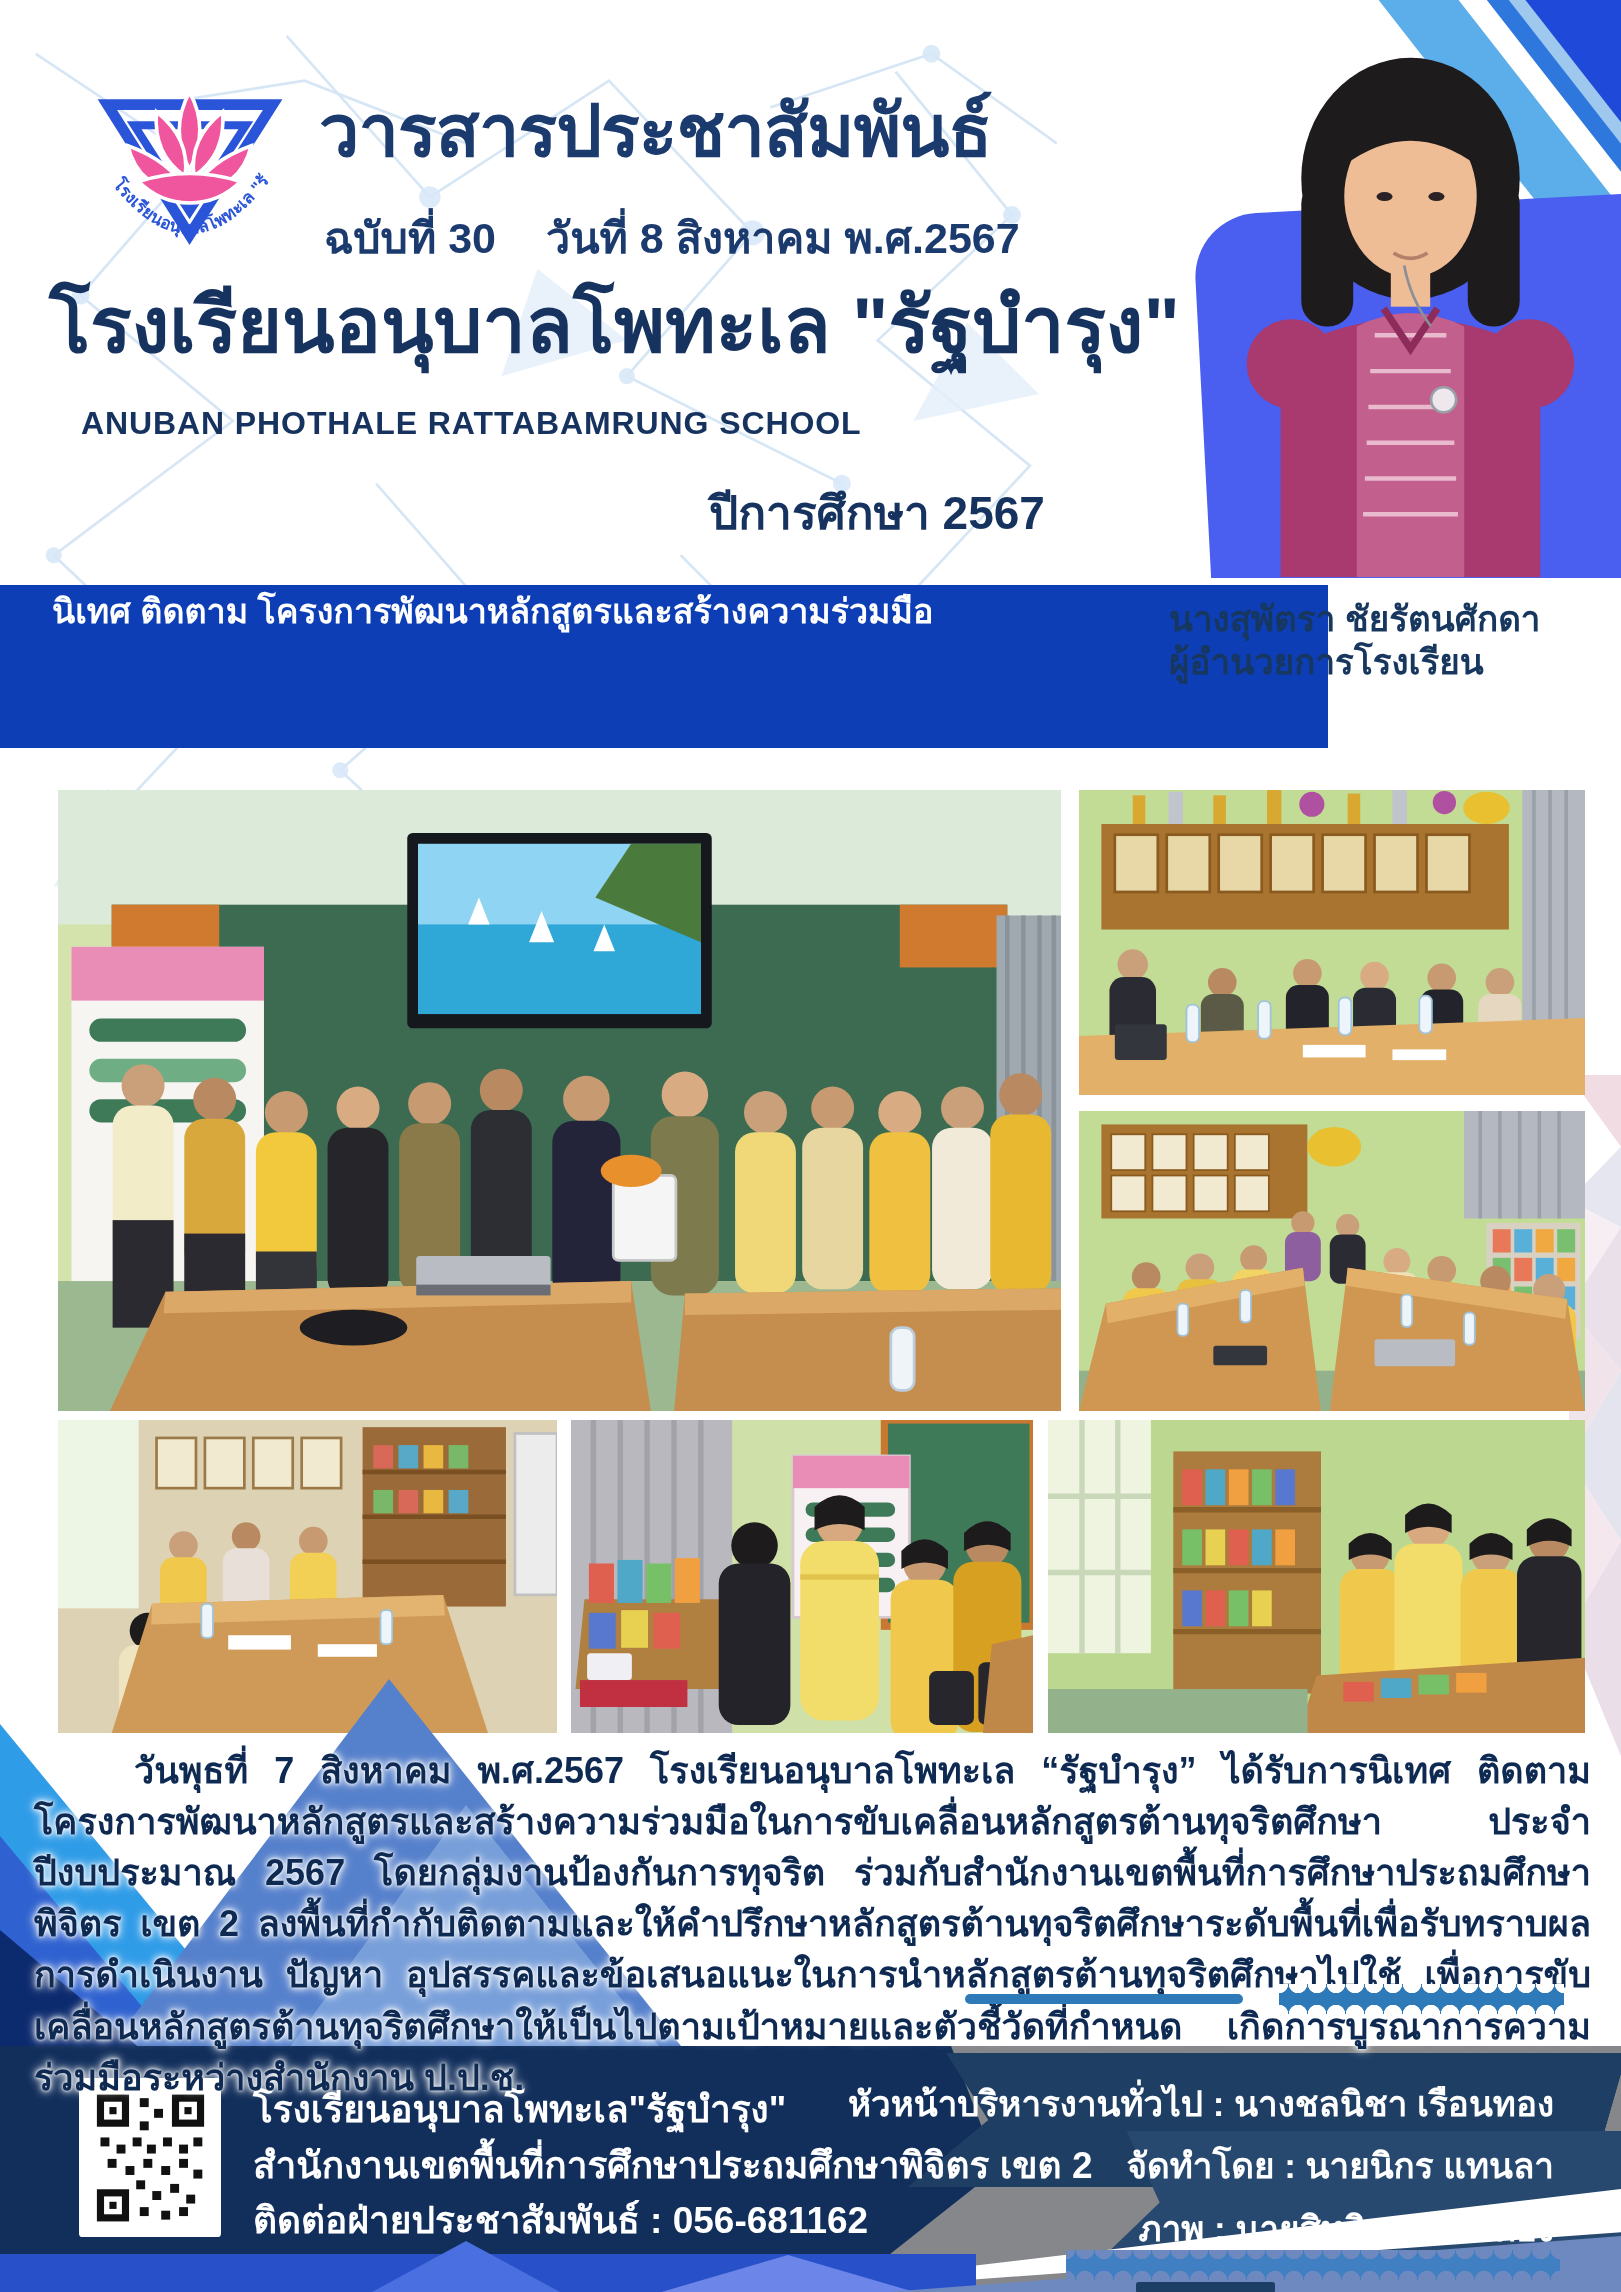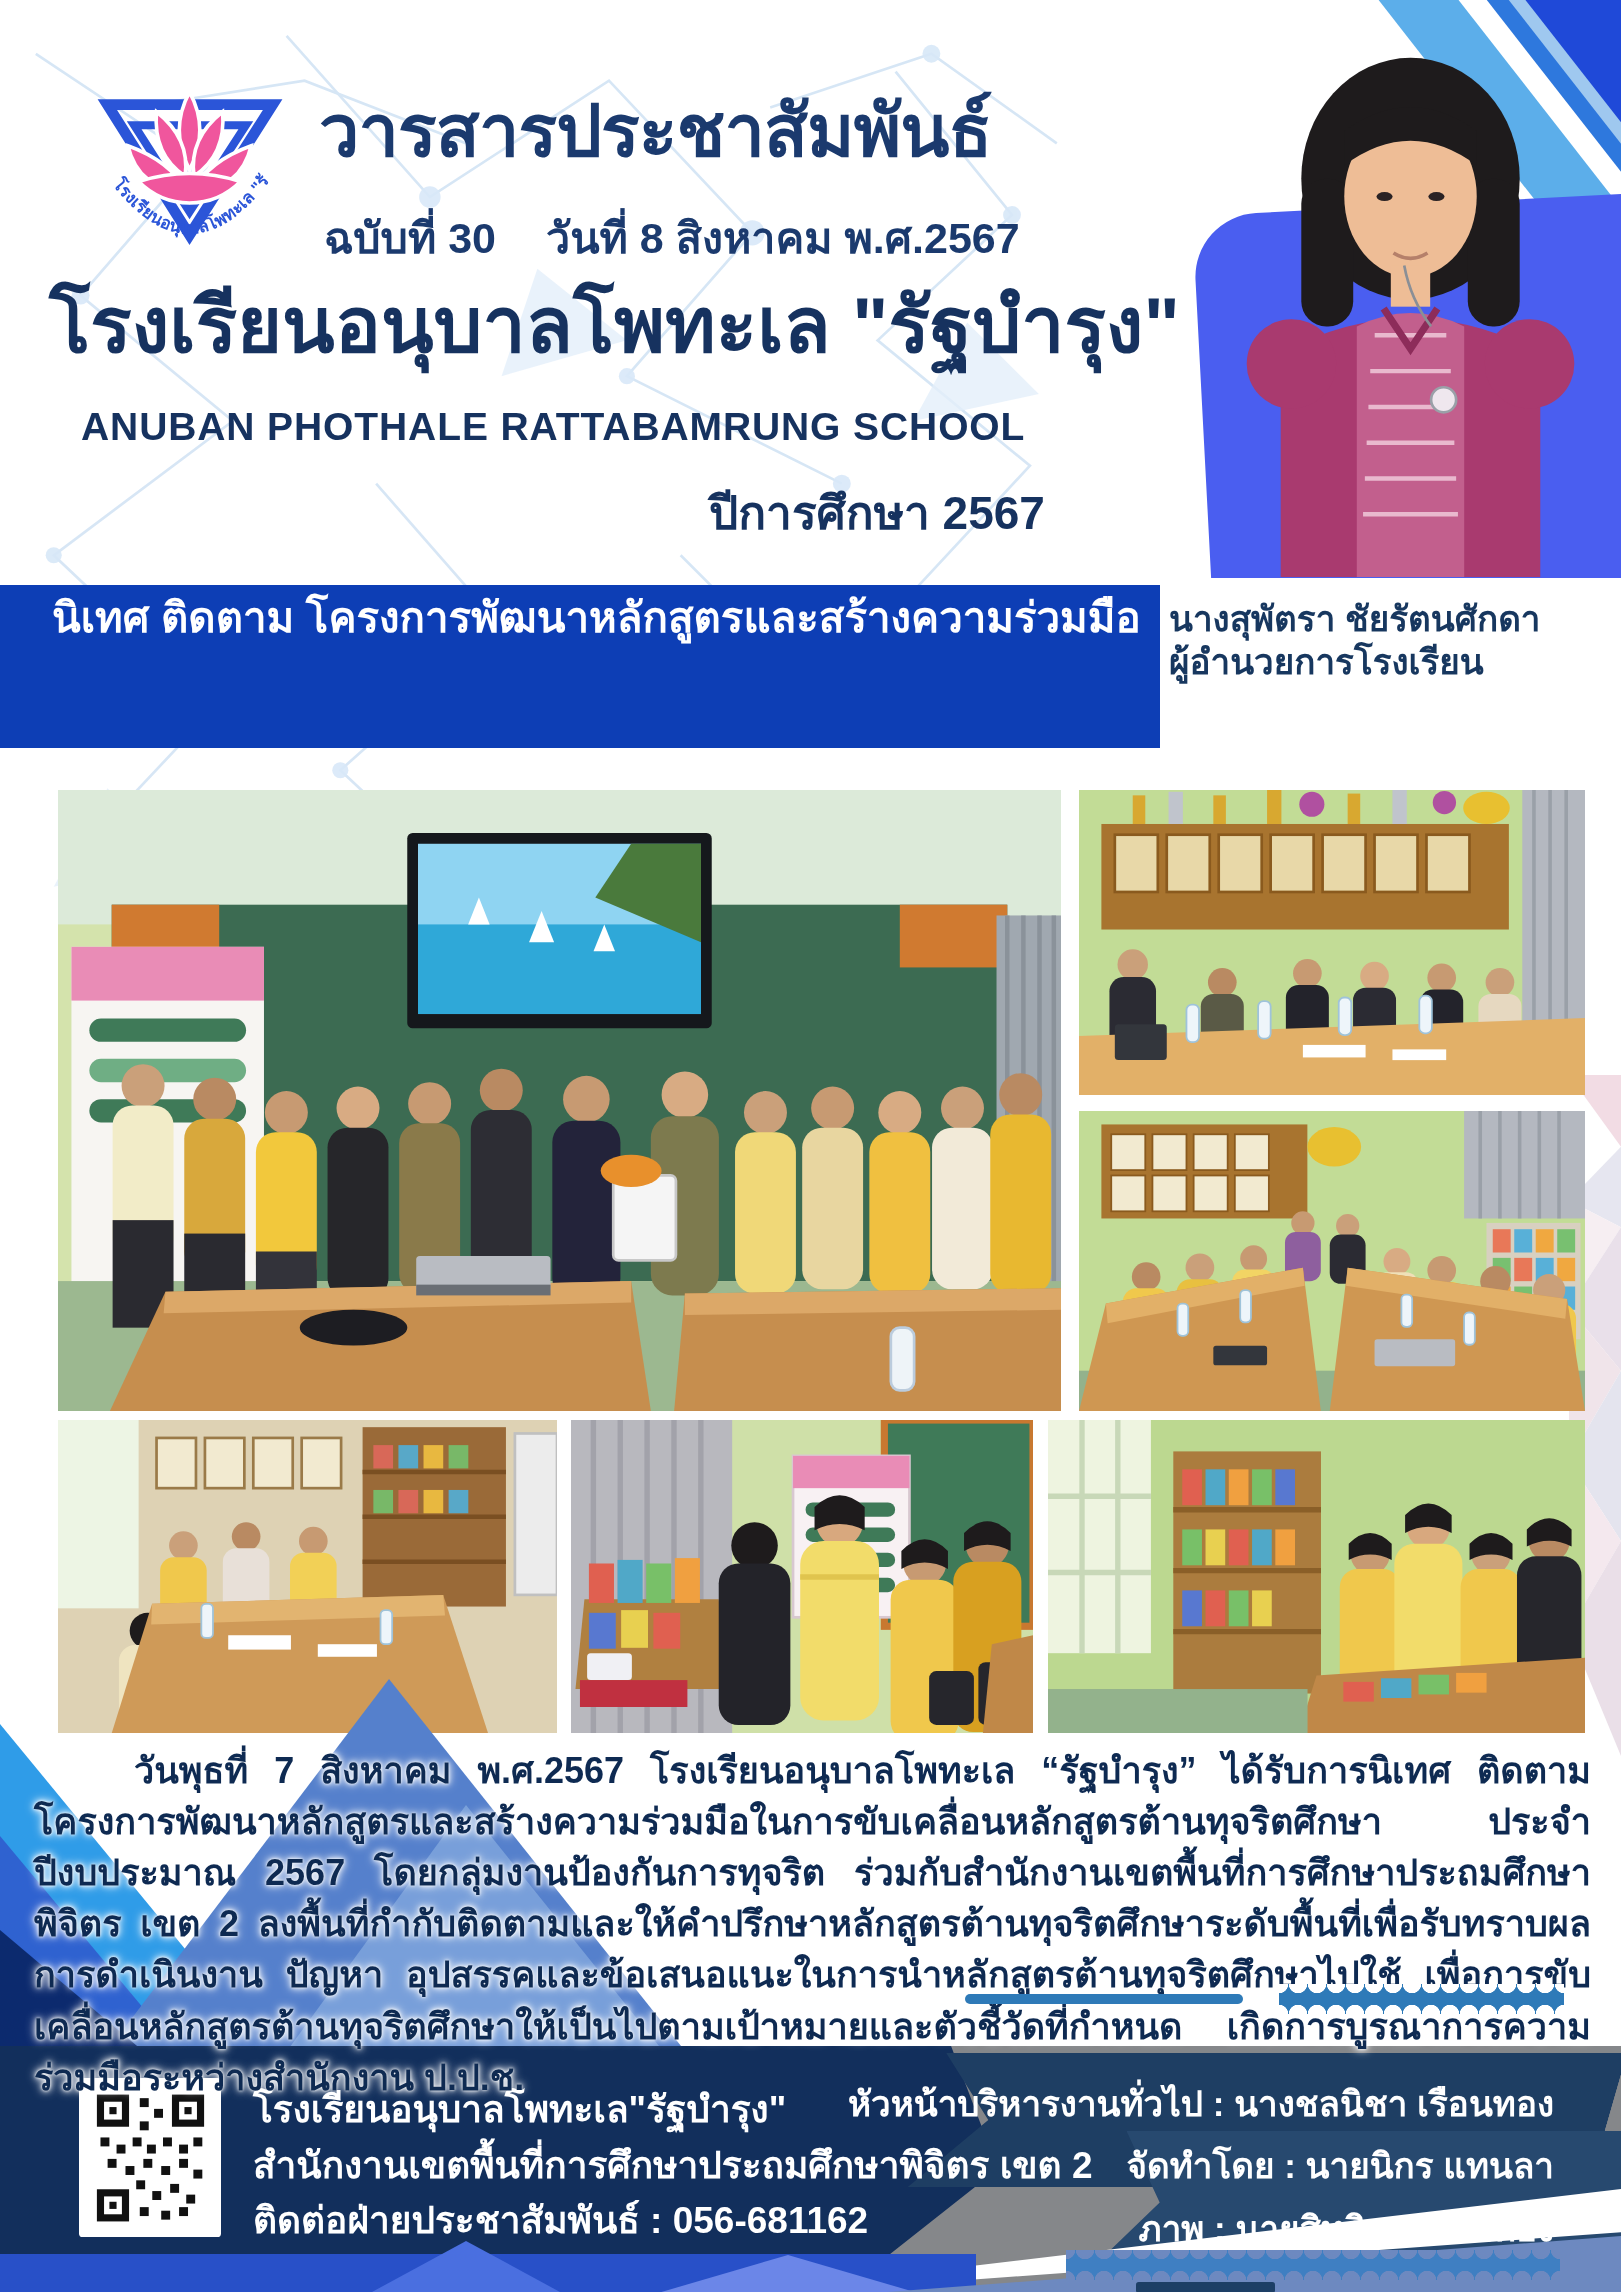--- a/index.html
+++ b/index.html
@@ -6,26 +6,26 @@
   .page{
     position:relative; width:1621px; height:2293px; overflow:hidden;
     background:#ffffff;
     font-family:"Liberation Sans","DejaVu Sans",sans-serif;
   }
   .abs{position:absolute;}
   
   .journal-title{left:319px;top:73px;font-size:72px;font-weight:800;color:#1b3a6e;letter-spacing:-0.9px;}
   .issue-line{left:324px;top:204px;display:flex;gap:50px;font-size:43px;font-weight:700;color:#1b3a6e;}
   .school-th{left:49px;top:264px;width:1128px;font-size:77px;font-weight:800;color:#16325f;white-space:nowrap;}
-  .school-en{left:81px;top:405px;font-size:39px;font-weight:800;color:#16325f;letter-spacing:0.9px;}
+  .school-en{left:81px;top:405px;font-size:32px;font-weight:800;color:#16325f;letter-spacing:0.9px;}
   .acad-year{left:709px;top:476px;font-size:46px;font-weight:800;color:#16325f;}
   
   .banner{
-    left:0;top:585px;width:1160px;height:163px;background:#0d3eb5;
-    color:#ffffff;font-weight:800;font-size:42px;line-height:1.55;
+    left:0;top:585px;width:1328px;height:163px;background:#0d3eb5;
+    color:#ffffff;font-weight:800;font-size:34px;line-height:1.55;
     display:flex;flex-direction:column;justify-content:space-between;padding-left:52px;box-sizing:border-box;
     white-space:nowrap;
   }
   .director-caption{left:1169px;top:598px;width:443px;text-align:left;color:#17375f;font-weight:800;font-size:35px;line-height:1.22;}
   
   .portrait-box{left:1070px;top:0;width:551px;height:578px;overflow:hidden;}
   .ribbon{position:absolute;transform-origin:center;}
   .blob{position:absolute;left:134px;top:202px;width:537px;height:466px;background:#4a5ef0;border-radius:64px;transform:rotate(-3deg);}
   
   .photo{background:#dddddd;overflow:hidden;}

